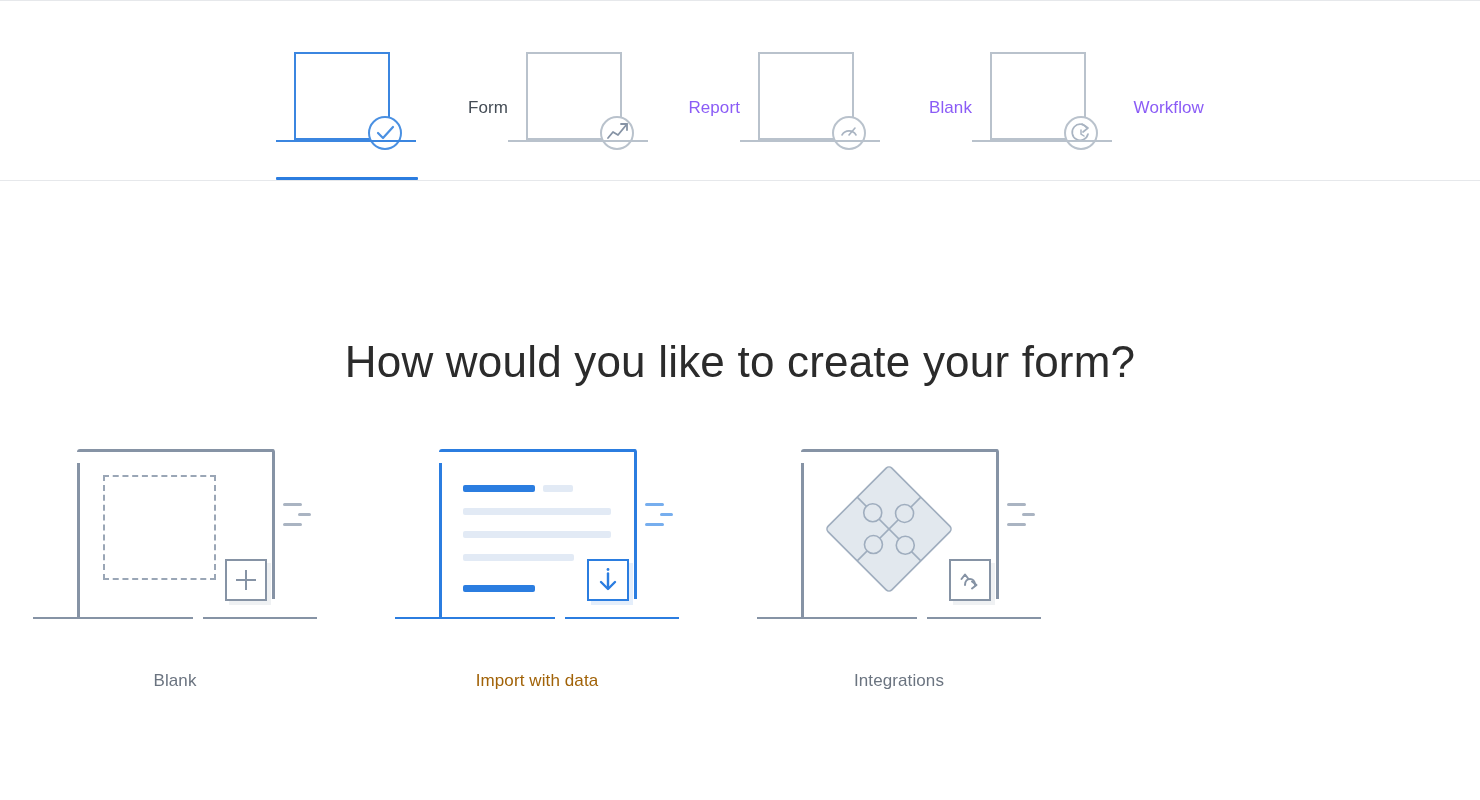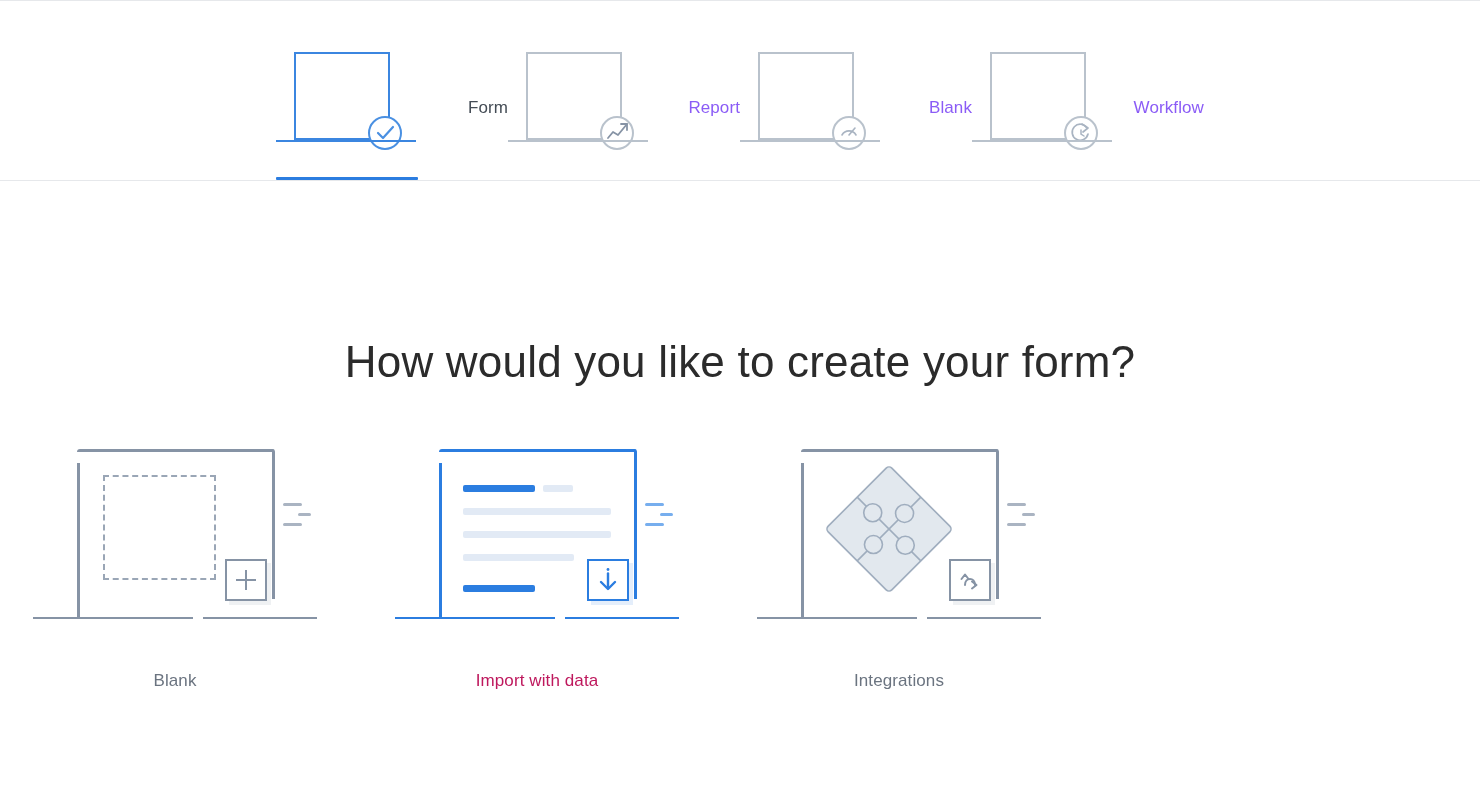--- a/index.html
+++ b/index.html
@@ -137,21 +137,21 @@
     width: 300px;
     height: 212px;
     position: relative;
   }
   .card-label {
     margin-top: 22px;
     font-size: 17px;
     color: #6b7480;
     letter-spacing: .1px;
   }
-  .card.selected .card-label { color: #be185d; }
+  .card.selected .card-label { color: #a16207; }
 
   
   .br {            
     position: absolute;
     left: 52px; top: 12px;
     width: 198px; height: 150px;
     border-top: 3px solid #8693a5;
     border-right: 3px solid #8693a5;
     box-sizing: border-box;
     border-top-left-radius: 3px;

